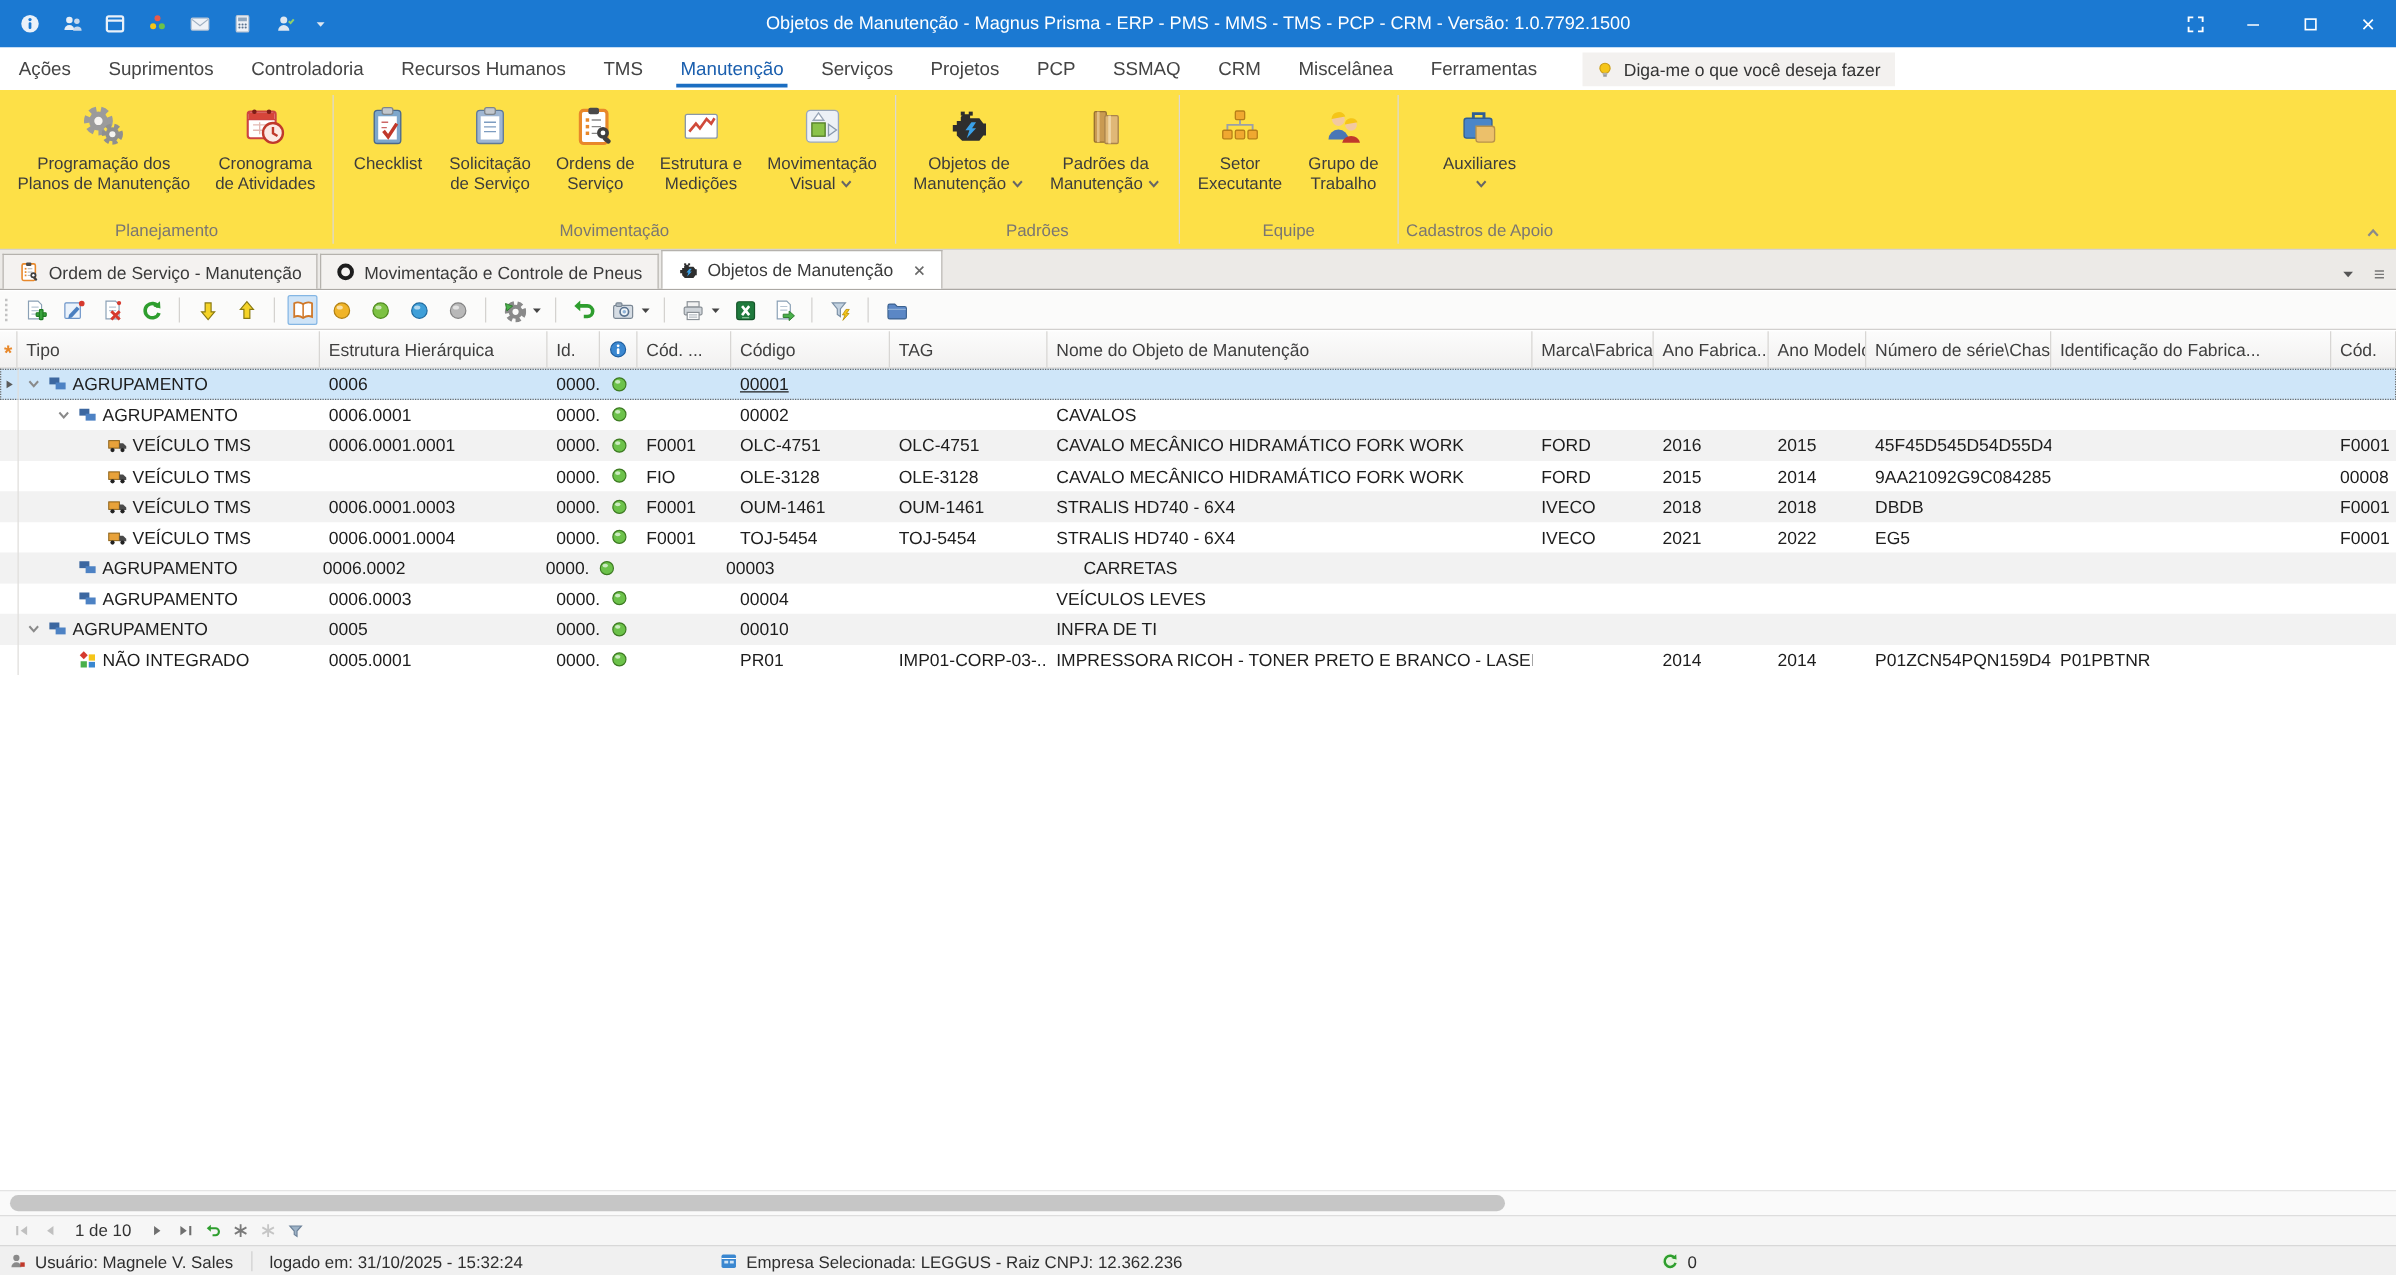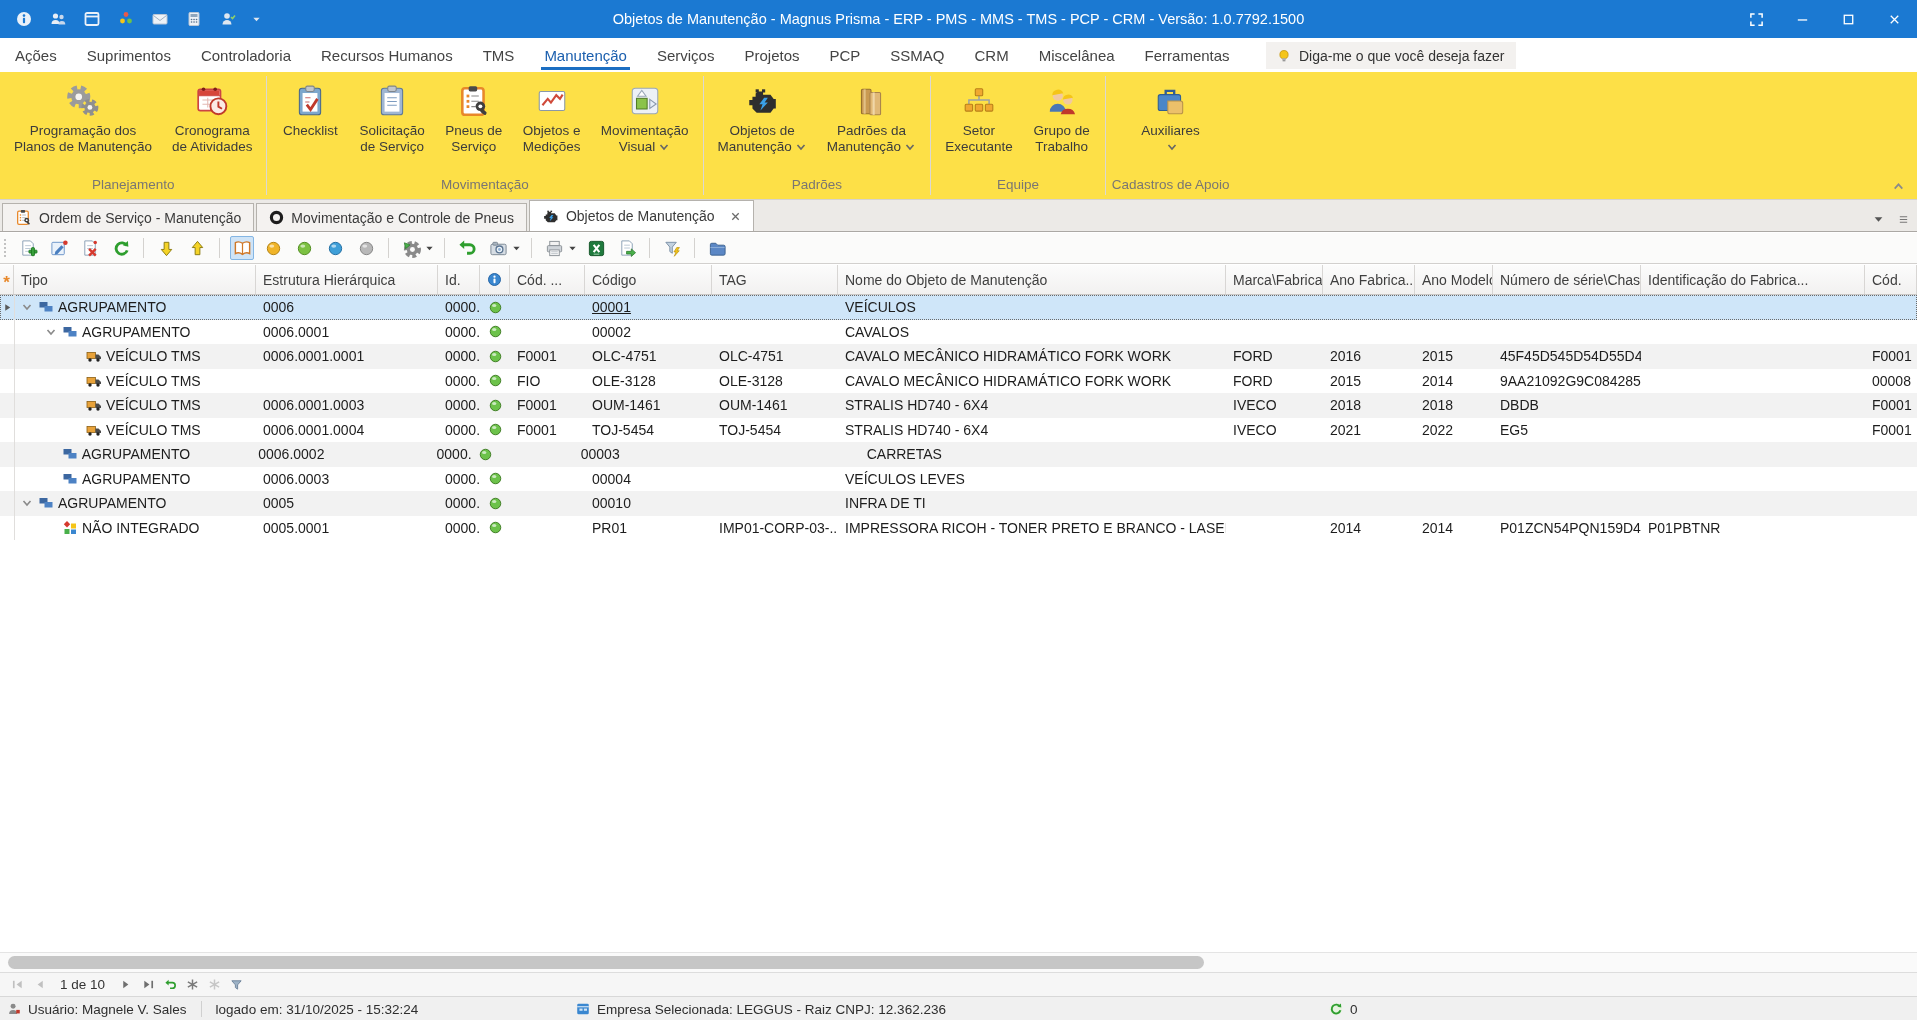--- a/index.html
+++ b/index.html
@@ -304,33 +304,33 @@
                   <rect x="9" y="10" width="2.6" height="2.6" fill="#e8882a"></rect>
                   <rect x="9" y="15" width="2.6" height="2.6" fill="#e8882a"></rect>
                   <rect x="9" y="20" width="2.6" height="2.6" fill="#e8882a"></rect>
                   <path d="M13.5 11.3 h7 M13.5 16.3 h7 M13.5 21.3 h4" stroke="#888"></path>
                   <circle cx="22" cy="21" r="4.5" fill="#3f3f3f"></circle>
                   <circle cx="22" cy="21" r="1.8" fill="#fff"></circle>
                   <rect x="23.5" y="23" width="6.5" height="3.4" rx="1.5" transform="rotate(40 23.5 23)" fill="#3f3f3f"></rect>
                 </svg>
               </span>
               <div class="rlbl">
-                <div><span>Pneus de</span></div>
+                <div><span>Ordens de</span></div>
                 <div><span>Serviço</span></div>
               </div>
             </div>
             <div class="rbtn">
               <span class="ic-ribbon">
                 <svg viewBox="0 0 32 32" width="34" height="34" xmlns="http://www.w3.org/2000/svg">
                   <rect x="4" y="7" width="24" height="18" rx="1.5" fill="#fff" stroke="#8a98a8"></rect>
                   <polyline points="7,20 12,14 15,17.5 20,10.5 23.5,14 26,10" stroke="#d04a3a" stroke-width="2" fill="none"></polyline>
                 </svg>
               </span>
               <div class="rlbl">
-                <div><span>Objetos e</span></div>
+                <div><span>Estrutura e</span></div>
                 <div><span>Medições</span></div>
               </div>
             </div>
             <div class="rbtn">
               <span class="ic-ribbon">
                 <svg viewBox="0 0 32 32" width="34" height="34" xmlns="http://www.w3.org/2000/svg">
                   <rect x="4" y="4" width="24" height="24" rx="3" fill="#edf1f6" stroke="#9aa7b8"></rect>
                   <path d="M9 11.5 h8 l-4 -5.5 z" fill="#fff" stroke="#9aa7b8"></path>
                   <rect x="8" y="13.5" width="10" height="10" fill="#8bc34a" stroke="#527d27"></rect>
                   <path d="M20.5 14.5 l6 4.3 l-6 4.3 z" fill="#e6eef7" stroke="#8a99ad"></path>
@@ -826,23 +826,20 @@
                 <circle cx="8" cy="8" r="5.6" fill="#6cc24a" stroke="#3d7a22"></circle>
                 <ellipse cx="6.6" cy="5.8" rx="2.3" ry="1.6" fill="rgba(255,255,255,.65)"></ellipse>
               </svg>
             </span>
           </div>
           <div class="gcell" style="width: 75px;"></div>
           <div class="gcell" style="width: 127px; text-decoration: underline;">
             <span>00001</span>
           </div>
           <div class="gcell" style="width: 126px;"></div>
-          <div class="gcell" style="width: 388px;">
-            <span>VEÍCULOS</span>
-          </div>
           <div class="gcell" style="width: 97px;"></div>
           <div class="gcell" style="width: 92px;"></div>
           <div class="gcell" style="width: 78px;"></div>
           <div class="gcell" style="width: 148px;"></div>
           <div class="gcell" style="width: 224px;"></div>
           <div class="gcell" style="width: 52px;"></div>
         </div>
         <div class="grow" style="background: rgb(255, 255, 255);">
           <div class="gcell" style="width: 14px; justify-content: center; padding-left: 0px;"></div>
           <div class="gcell tree-cell" style="width: 242px; padding-left: 30px;">

